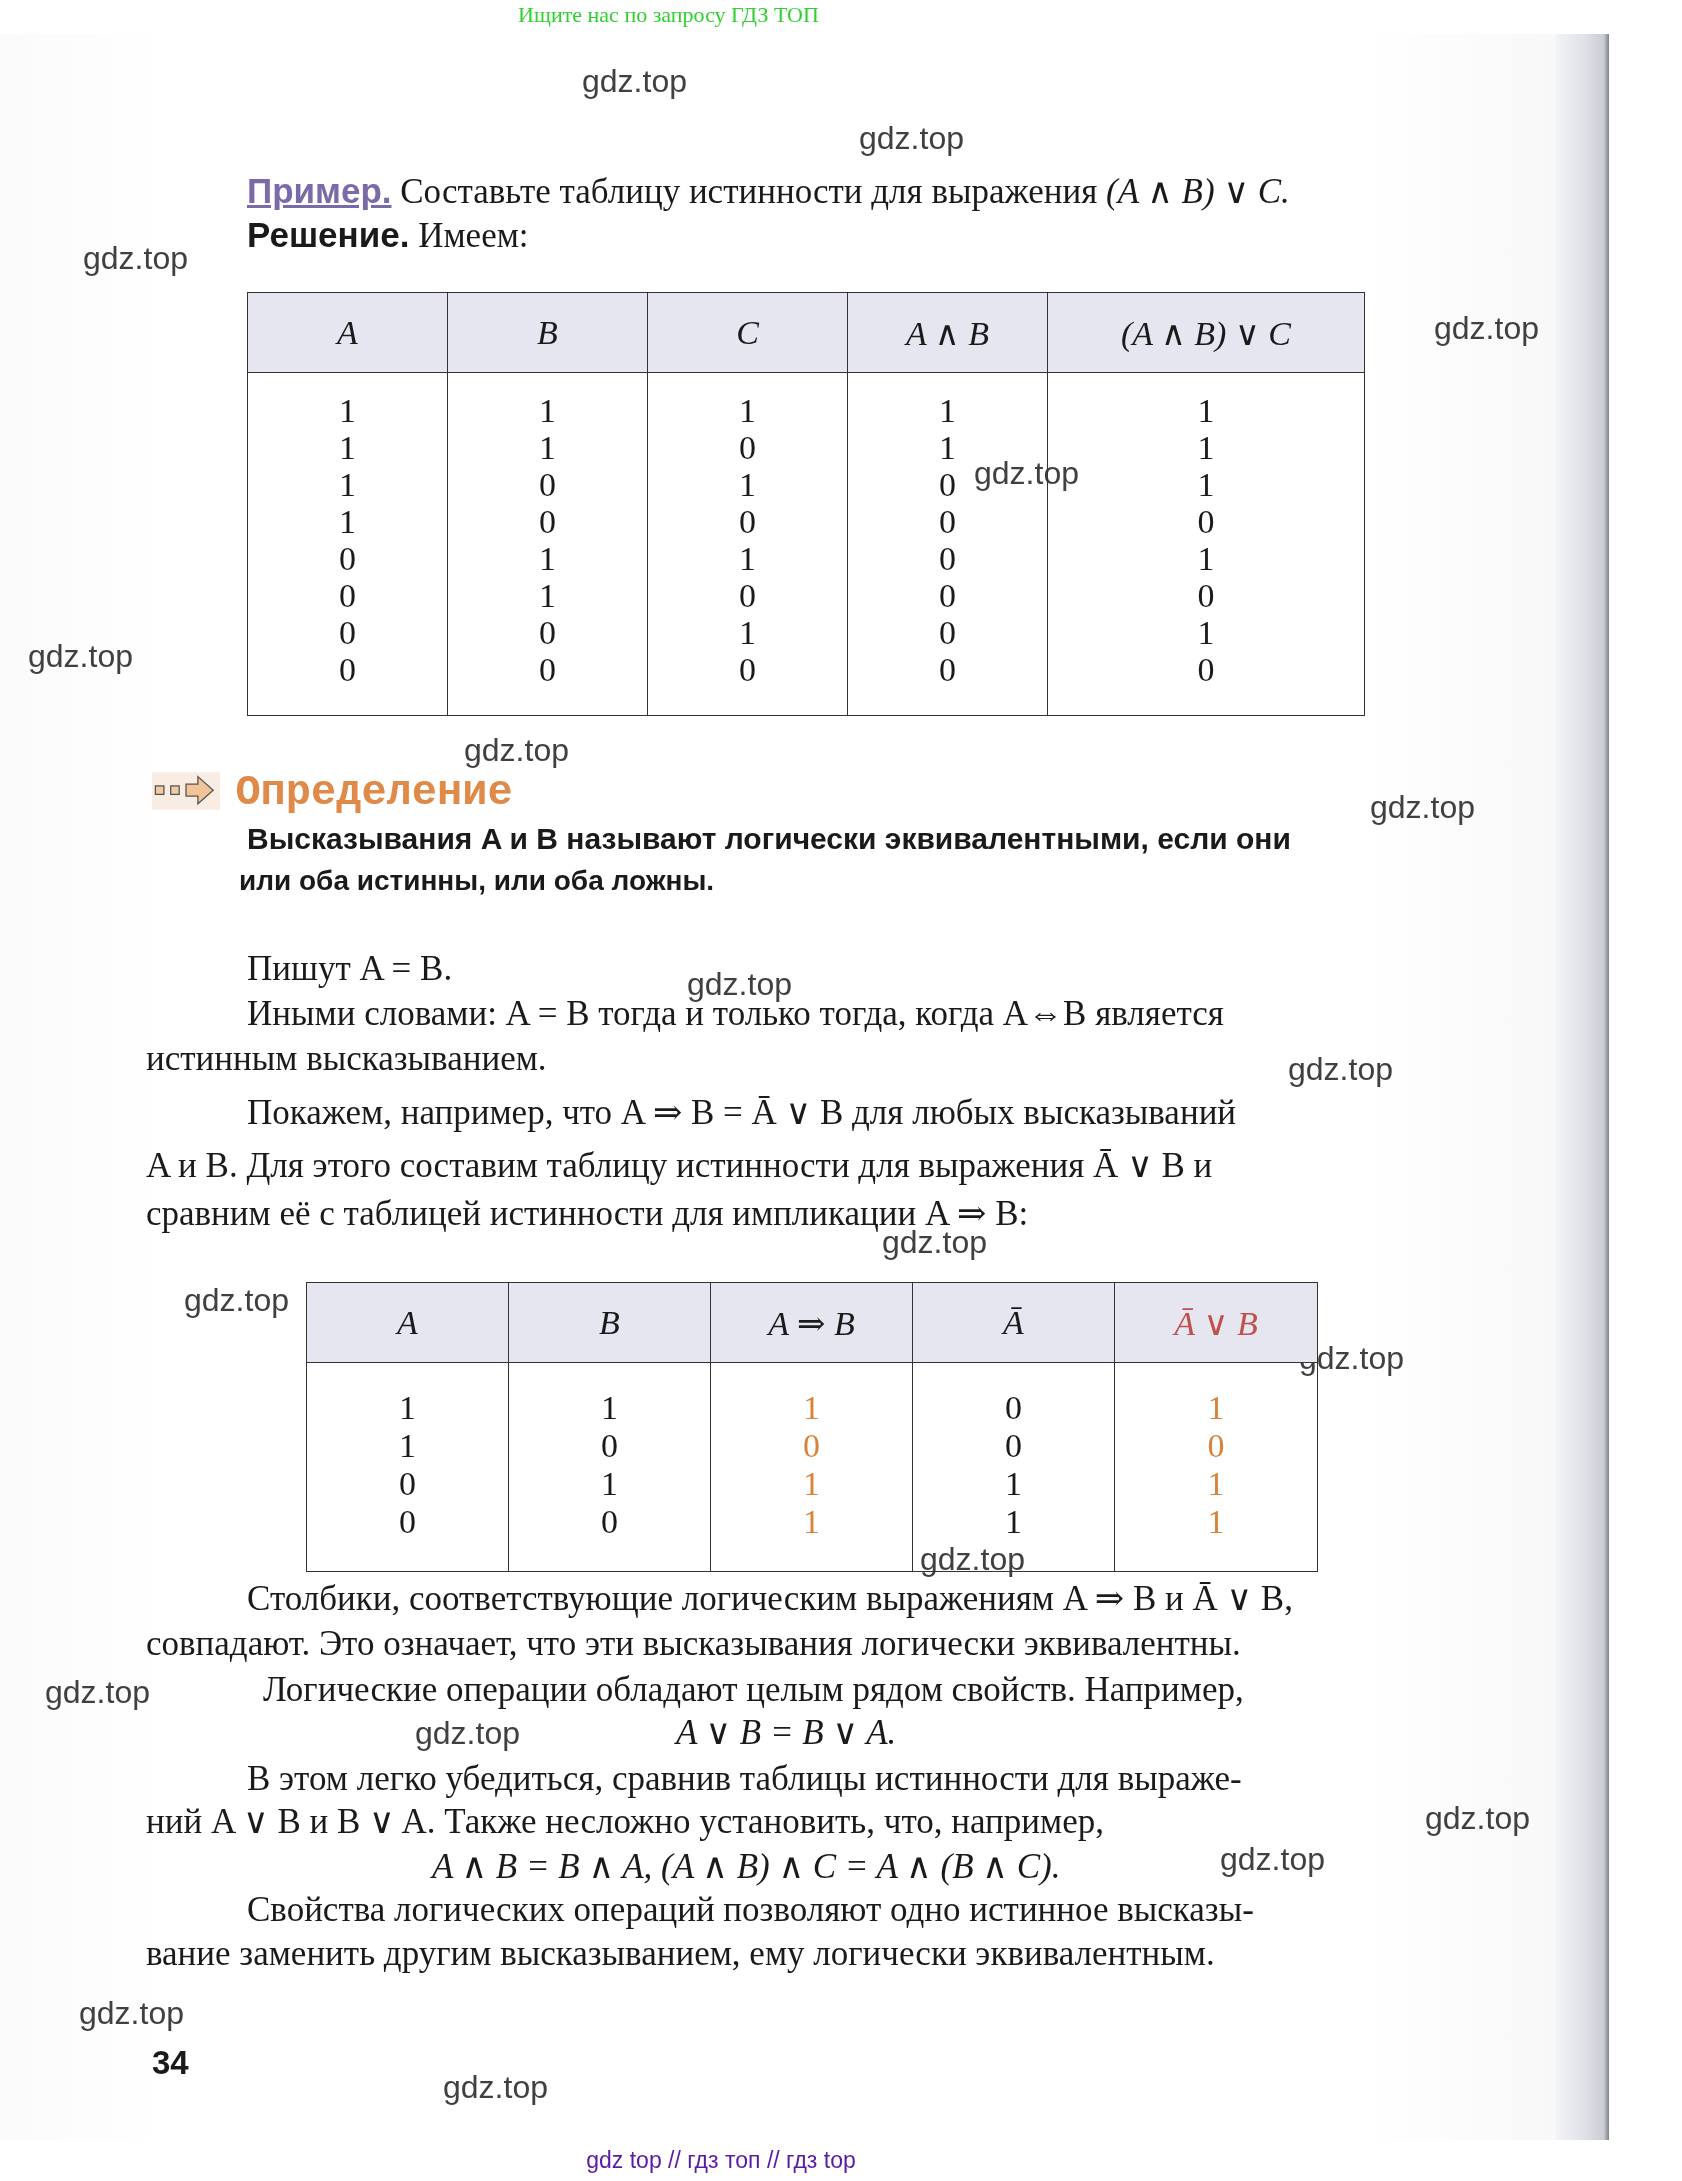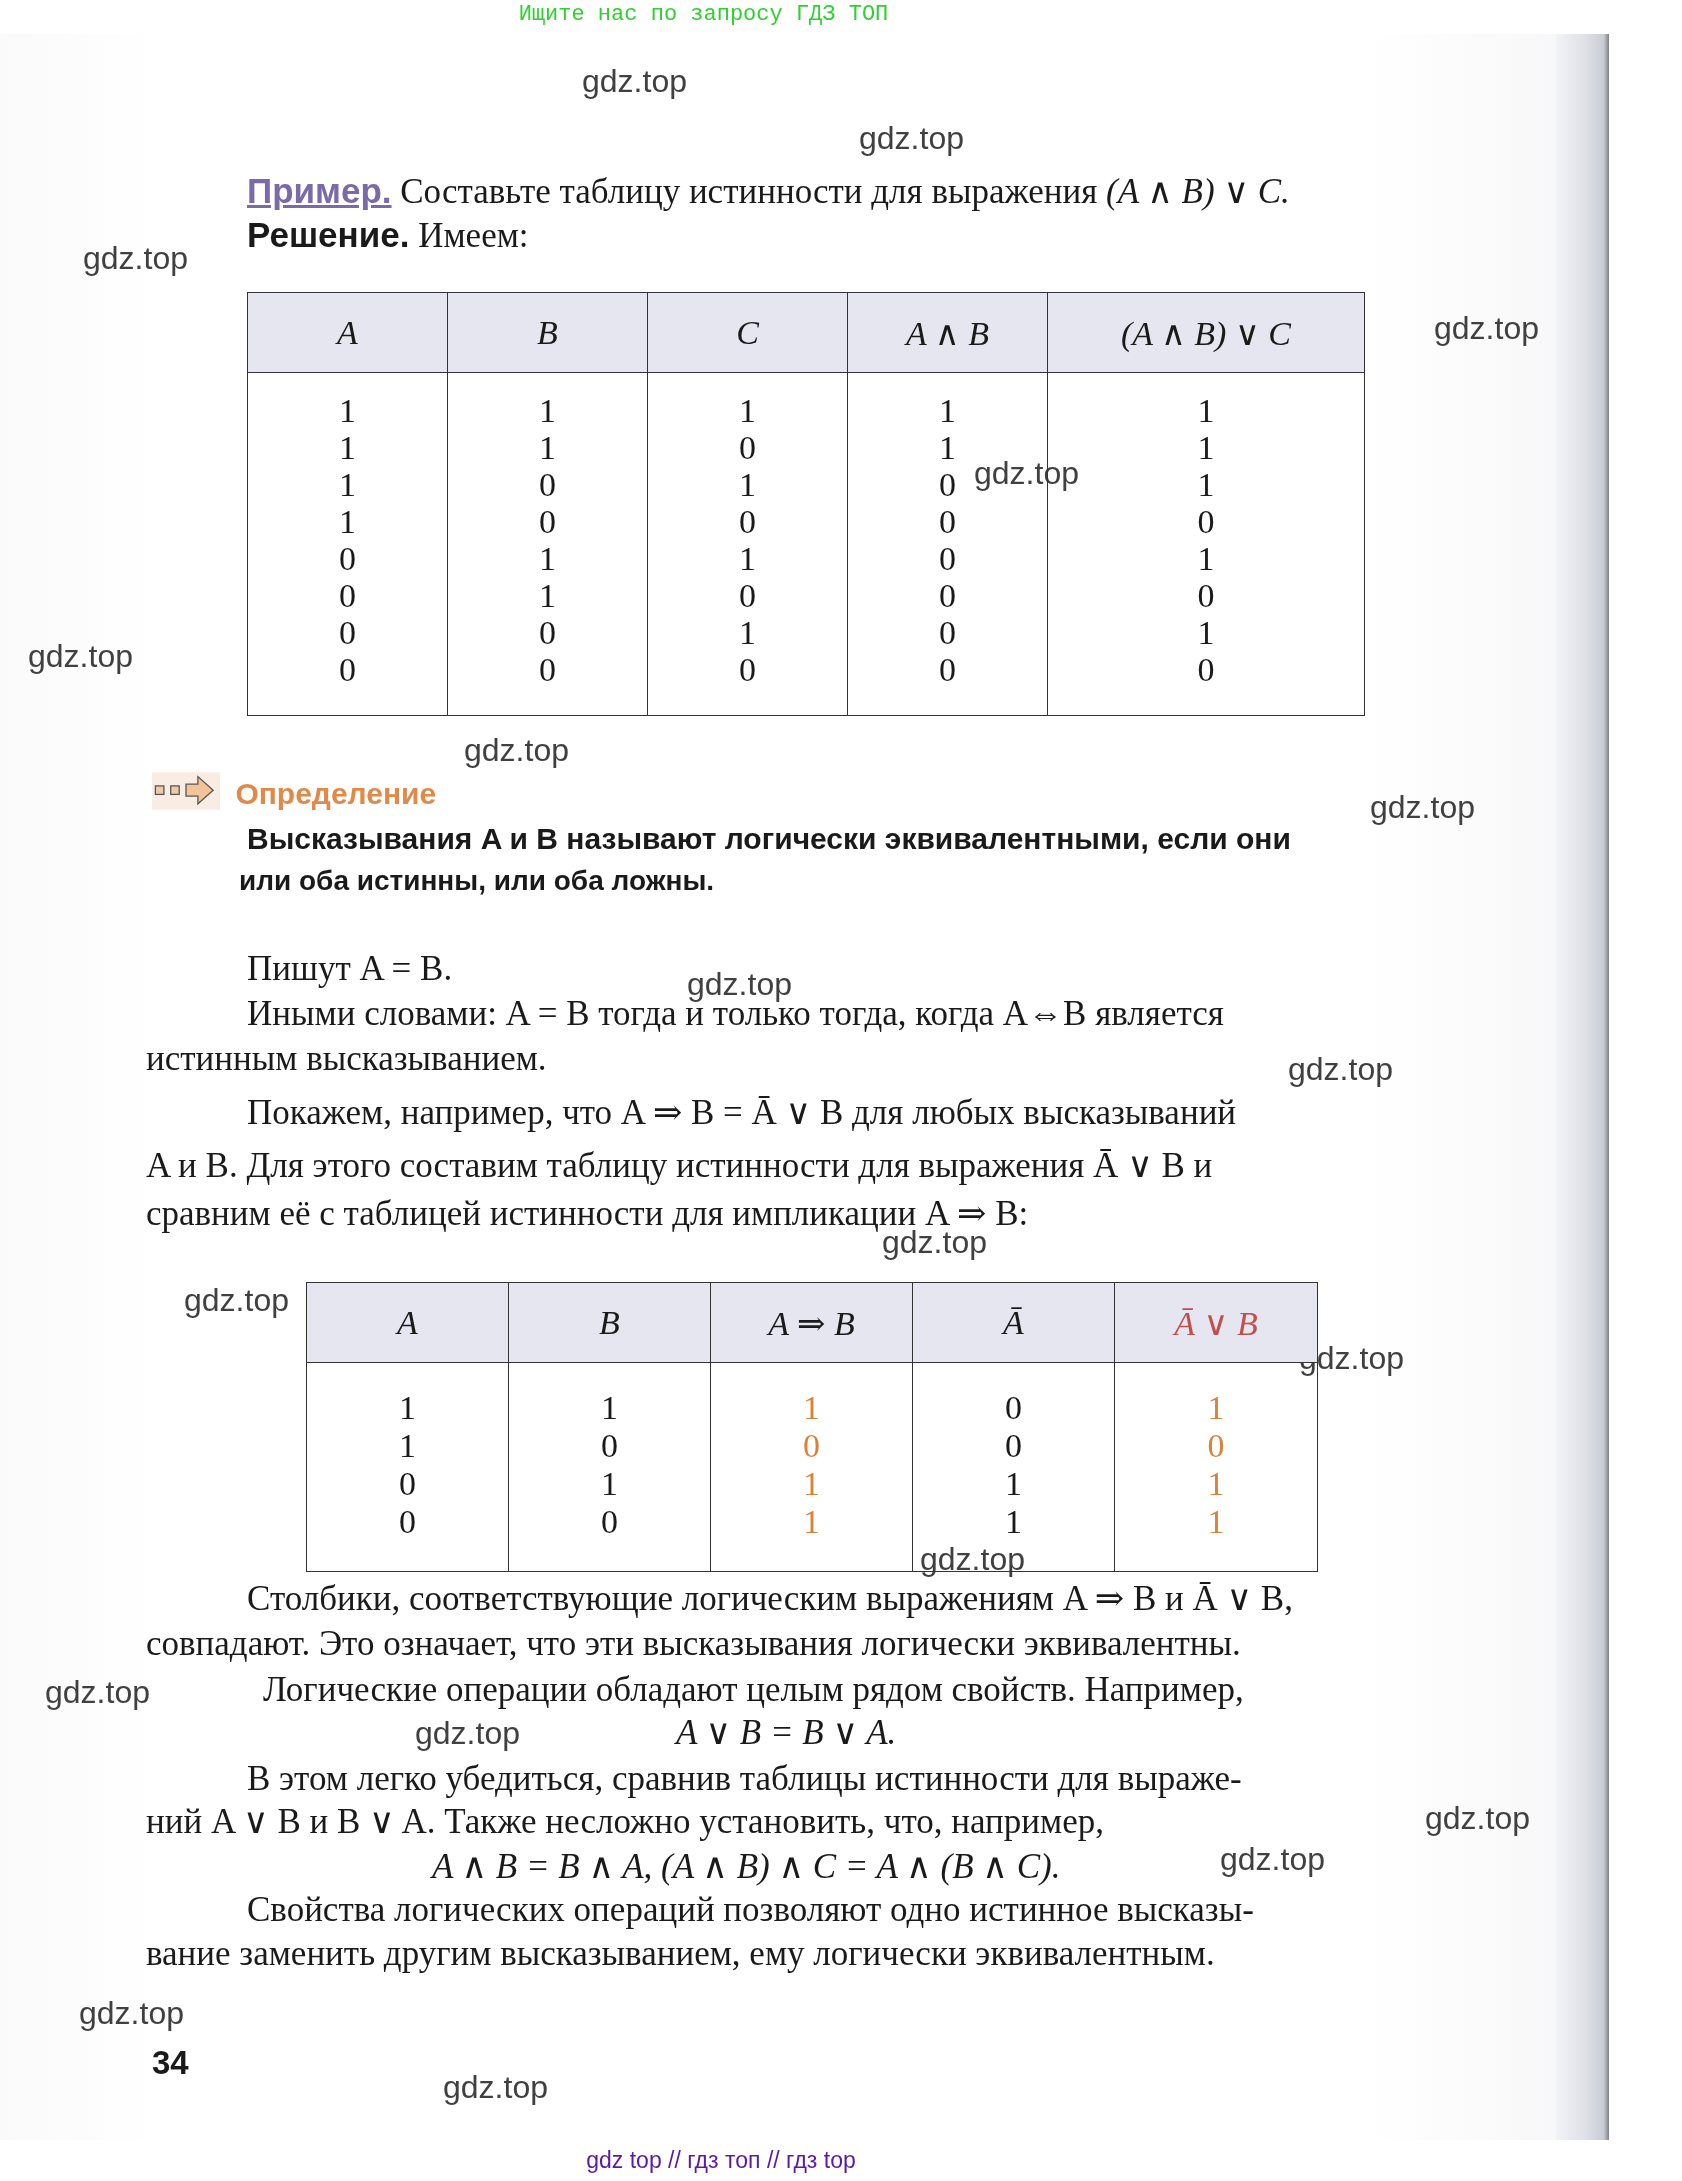--- a/index.html
+++ b/index.html
@@ -3,28 +3,28 @@
 <meta charset="utf-8">
 <style>
   html,body{margin:0;padding:0;}
   body{width:1682px;height:2181px;position:relative;background:#ffffff;overflow:hidden;
        font-family:"Liberation Serif","DejaVu Serif",serif;color:#1a1a1a;}
   .page{position:absolute;left:0;top:34px;width:1609px;height:2106px;
         background:linear-gradient(to right,#fafafb 0%,#ffffff 10%,#ffffff 85%,#f6f6f8 100%);}
   .edge{position:absolute;left:1556px;top:34px;width:53px;height:2106px;
         background:linear-gradient(to right,#f2f3f6,#dfe1e7 55%,#c9ccd3 90%,#7f828a 100%);}
   .top-banner{position:absolute;top:1.7px;left:0;width:1337px;text-align:center;
-        font-family:Liberation Mono, monospace;font-size:22px;color:#2fd12f;padding-left:35px;}
+        font-family:Liberation Serif, serif;font-size:22px;color:#2fd12f;}
   .bottom-banner{position:absolute;top:2147px;left:0;width:1442px;text-align:center;
         font-family:"Liberation Sans",sans-serif;font-size:23px;color:#5a1aa8;}
   .wm{position:absolute;font-family:"Liberation Sans",sans-serif;font-size:32px;color:#404040;text-align:center;}
   .line{position:absolute;font-size:35px;line-height:41px;white-space:nowrap;}
   .bold-sans{font-family:"Liberation Sans",sans-serif;font-weight:bold;}
   .primer{color:#7a6aa8;text-decoration:underline;font-family:"Liberation Sans",sans-serif;font-weight:bold;}
-  .def-title{color:#e08a4a;font-family:Liberation Sans, sans-serif;font-weight:bold;font-size:30px;}
+  .def-title{color:#e08a4a;font-family:Liberation Mono, monospace;font-weight:bold;font-size:42px;}
   .math{font-style:italic;}
   table.tt{position:absolute;border-collapse:collapse;}
   table.tt td,table.tt th{border:1.7px solid #333;text-align:center;vertical-align:top;
         font-size:34px;font-weight:normal;padding:0;}
   table.tt th{background:#e6e6f0;font-style:italic;height:79px;vertical-align:middle;}
   .colvals{display:flex;flex-direction:column;align-items:center;}
   .orange{color:#d9833a;}
   .redhead{color:#c0504d !important;margin-left:22px;}
   .icon-arrow{display:inline-block;vertical-align:middle;margin-right:15.4px;}
   .pagenum{position:absolute;left:152px;top:2044px;font-family:"Liberation Sans",sans-serif;

